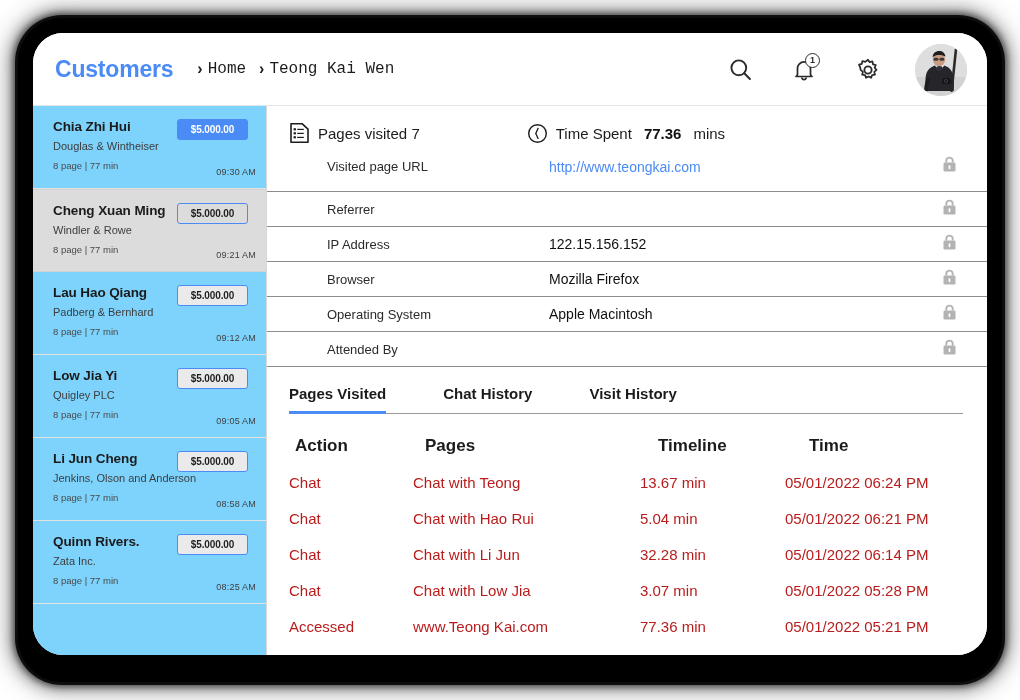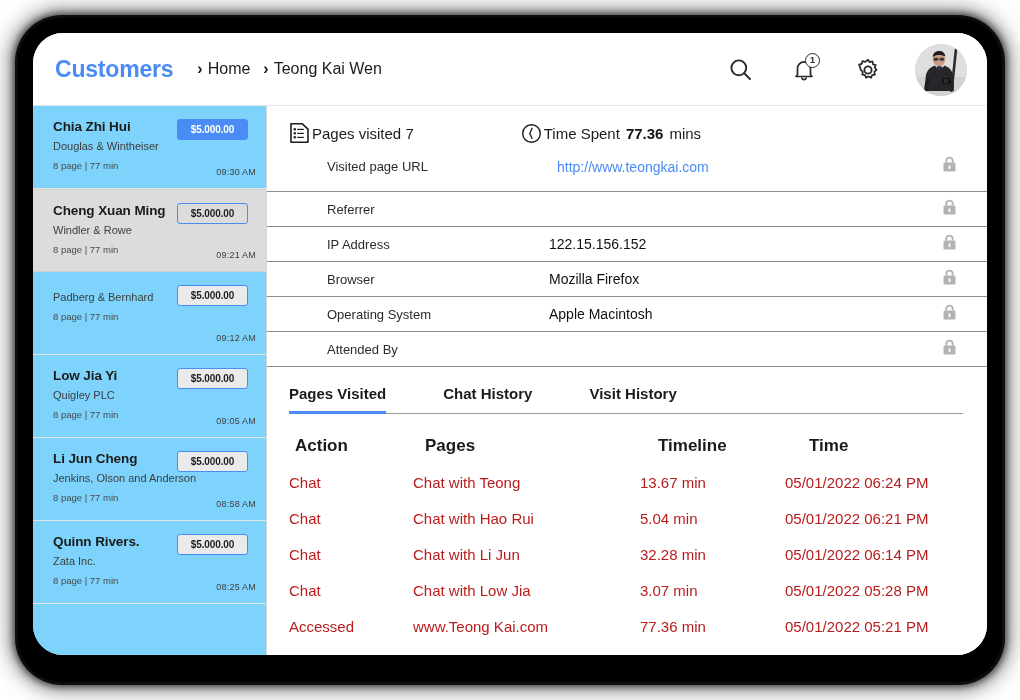--- a/index.html
+++ b/index.html
@@ -81,20 +81,21 @@
     font-size: 16px;
     font-weight: 700;
     color: #1c1c1c;
     line-height: 1;
     transform: scaleY(1.05);
   }
   .crumb {
     font-size: 16px;
     color: #1c1c1c;
     white-space: nowrap;
+    font-family: Liberation Mono, monospace;
   }
   .crumb + .crumb-sep { margin-left: 8px; }
 
   .topbar-actions {
     position: absolute;
     right: 20px;
     top: 0;
     height: 73px;
     display: flex;
     align-items: center;
@@ -217,40 +218,39 @@
     border-bottom: 1px solid #8c8c8c;
   }
   .summary-top {
     display: flex;
     align-items: center;
     padding: 0 24px 0 22px;
   }
   .sum-item {
     display: flex;
     align-items: center;
-    gap: 2px;
+    gap: 8px;
   }
   .sum-item.time { margin-left: 107px; }
   .sum-label {
     font-size: 15px;
     color: #1c1c1c;
   }
   .sum-strong {
     font-size: 15px;
     font-weight: 700;
     color: #111111;
     margin-left: 4px;
   }
   .sum-unit { font-size: 15px; color: #1c1c1c; margin-left: 4px; }
 
   .urlrow {
     display: flex;
     align-items: center;
     padding: 12px 24px 14px 60px;
-    gap: 8px;
   }
   .url-label { font-size: 13px; color: #2b2b2b; width: 222px; flex: 0 0 222px; }
   .url-value {
     font-size: 14px;
     color: #4a8bf5;
     cursor: pointer;
     flex: 1 1 auto;
   }
 
   .inforow {
@@ -409,20 +409,21 @@
 
         <div class="cust selected">
           <div class="cust-name">Cheng Xuan Ming</div>
           <div class="cust-company">Windler &amp; Rowe</div>
           <div class="cust-meta">8 page | 77 min</div>
           <div class="cust-amount">$5.000.00</div>
           <div class="cust-time">09:21 AM</div>
         </div>
 
         <div class="cust">
+          <div class="cust-name">Lau Hao Qiang</div>
           <div class="cust-company">Padberg &amp; Bernhard</div>
           <div class="cust-meta">8 page | 77 min</div>
           <div class="cust-amount">$5.000.00</div>
           <div class="cust-time">09:12 AM</div>
         </div>
 
         <div class="cust">
           <div class="cust-name">Low Jia Yi</div>
           <div class="cust-company">Quigley PLC</div>
           <div class="cust-meta">8 page | 77 min</div>

